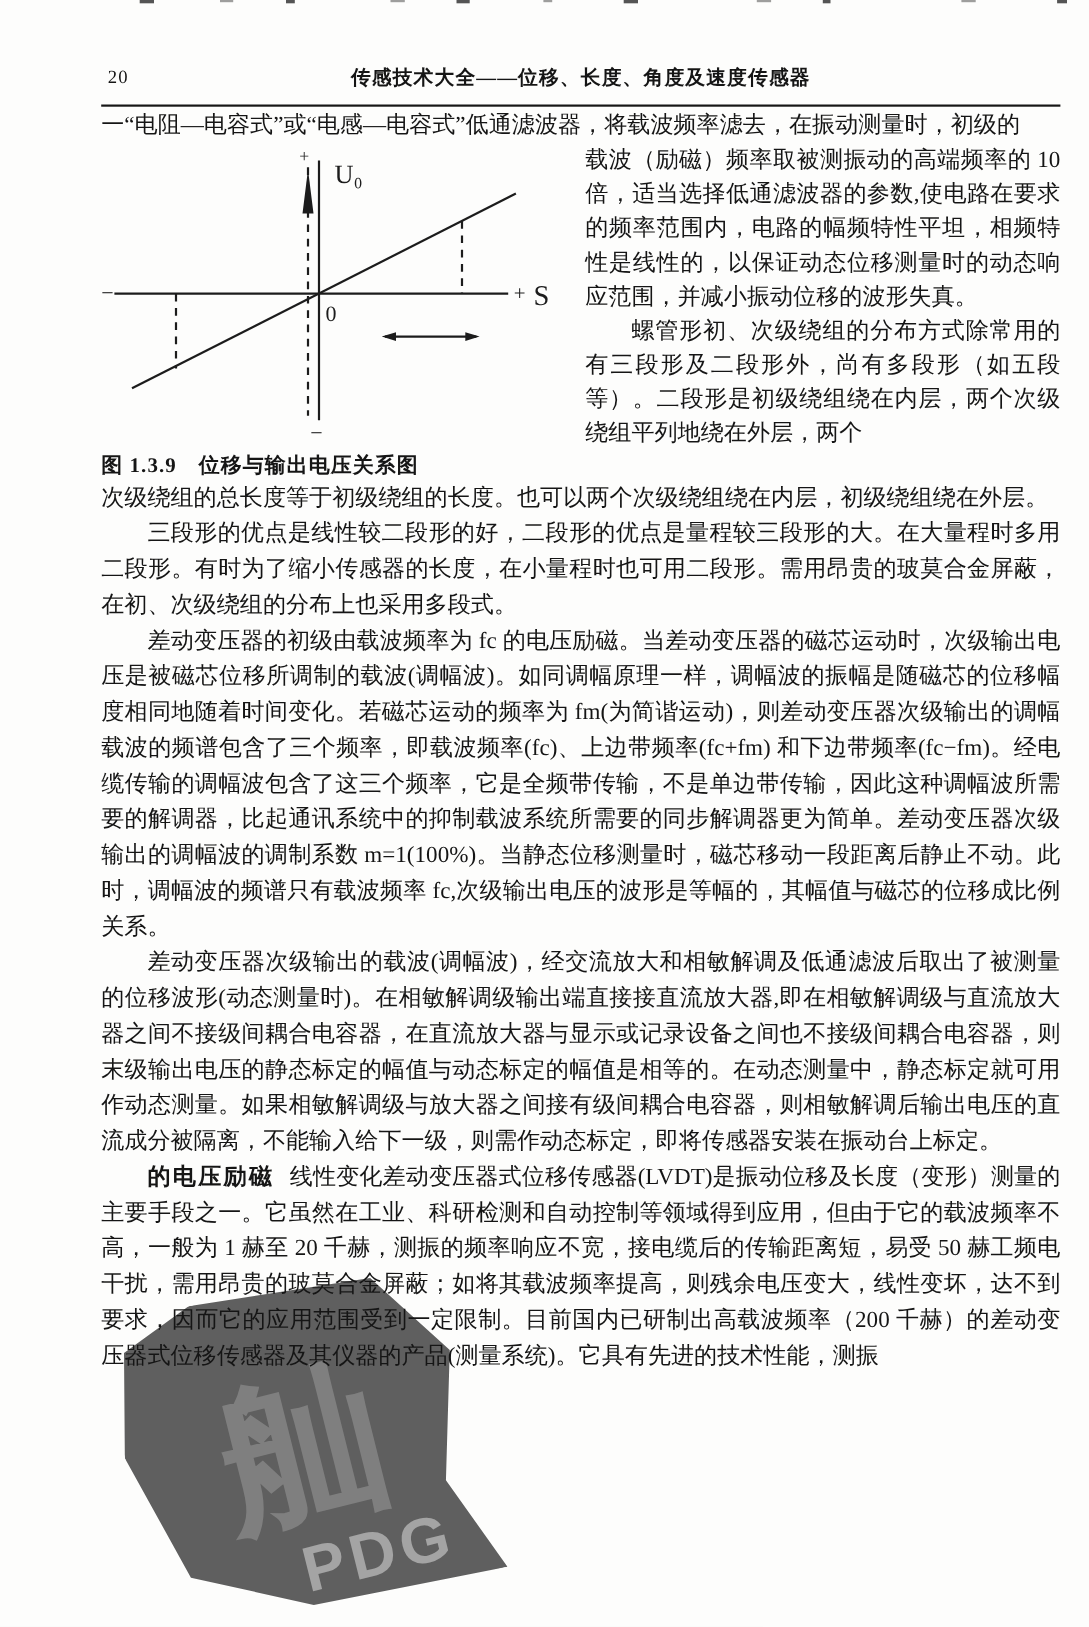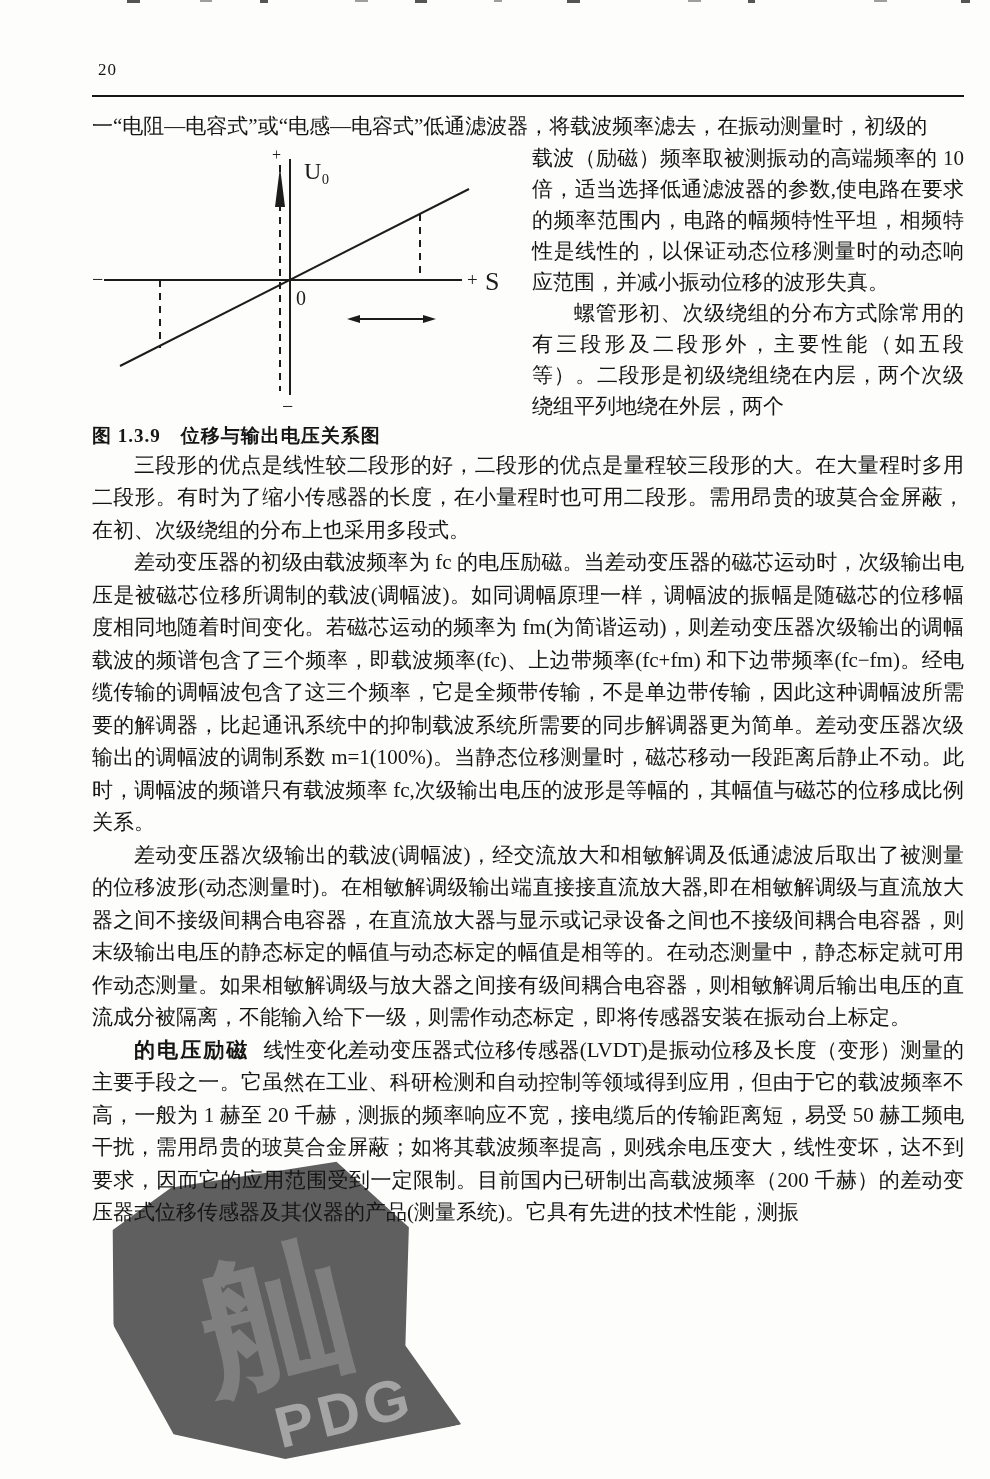--- a/index.html
+++ b/index.html
@@ -19,21 +19,21 @@
 
   .content{position:relative;z-index:1;padding:58px 26px 0 92px;width:872px;box-sizing:content-box;}
 
   .header{position:relative;height:28px;}
   .pagenum{position:absolute;left:6px;top:2px;font-size:17px;letter-spacing:1px;text-align:right;}
   .running-title{display:block;text-align:center;font-size:18px;font-weight:600;letter-spacing:1px;}
   .rule{height:2px;background:#161616;margin-top:9px;}
 
   p{margin:0;}
   .bodytext{font-size:21px;line-height:32.5px;text-align:justify;text-justify:inter-ideograph;}
-  .intro{margin-top:13px;}
+  .intro{}
   .indent{text-indent:2em;}
   .lead{font-weight:bold;letter-spacing:2px;margin-right:14px;}
 
   .two-col{display:flex;align-items:flex-start;}
   .fig-block{width:440px;flex:0 0 440px;padding-top:4px;}
   .fig-svg{display:block;}
   .caption{font-size:19px;font-weight:600;text-align:left;letter-spacing:1px;margin-top:6px;}
   .right-col{width:432px;flex:1;font-size:21px;line-height:31px;text-align:justify;text-justify:inter-ideograph;}
 
   svg line,svg polyline{stroke:#1c1c1c;stroke-width:2;fill:none;}
@@ -73,20 +73,21 @@
   <div class="watermark">
     <span class="wm-blob"></span>
     <span class="wm-glyph">舢</span>
     <span class="wm-pdg">PDG</span>
   </div>
 
   <div class="content">
 
     <div class="header">
       <span class="pagenum">20</span>
+      <span class="running-title">传感技术大全——位移、长度、角度及速度传感器</span>
     </div>
     <div class="rule"></div>
 
     <p class="bodytext intro">一“电阻—电容式”或“电感—电容式”低通滤波器，将载波频率滤去，在振动测量时，初级的</p>
 
     <div class="two-col">
 
       <div class="fig-block">
         <svg class="fig-svg" width="440" height="270" viewBox="0 0 440 270">
 
@@ -111,23 +112,24 @@
 
           <line x1="258" y1="172" x2="341" y2="172"></line>
           <polygon points="255,172 268,168 268,176"></polygon>
           <polygon points="344,172 331,168 331,176"></polygon>
         </svg>
         <div class="caption">图 1.3.9　位移与输出电压关系图</div>
       </div>
 
       <div class="right-col">
         <p>载波（励磁）频率取被测振动的高端频率的 10 倍，适当选择低通滤波器的参数,使电路在要求的频率范围内，电路的幅频特性平坦，相频特性是线性的，以保证动态位移测量时的动态响应范围，并减小振动位移的波形失真。</p>
-        <p class="indent">螺管形初、次级绕组的分布方式除常用的有三段形及二段形外，主要性能（如五段等）。二段形是初级绕组绕在内层，两个次级绕组平列地绕在外层，两个</p>
+        <p class="indent">螺管形初、次级绕组的分布方式除常用的有三段形及二段形外，尚有多段形（如五段等）。二段形是初级绕组绕在内层，两个次级绕组平列地绕在外层，两个</p>
       </div>
     </div>
 
+    <p class="bodytext">次级绕组的总长度等于初级绕组的长度。也可以两个次级绕组绕在内层，初级绕组绕在外层。</p>
     <p class="bodytext indent">三段形的优点是线性较二段形的好，二段形的优点是量程较三段形的大。在大量程时多用二段形。有时为了缩小传感器的长度，在小量程时也可用二段形。需用昂贵的玻莫合金屏蔽，在初、次级绕组的分布上也采用多段式。</p>
     <p class="bodytext indent">差动变压器的初级由载波频率为 fc 的电压励磁。当差动变压器的磁芯运动时，次级输出电压是被磁芯位移所调制的载波(调幅波)。如同调幅原理一样，调幅波的振幅是随磁芯的位移幅度相同地随着时间变化。若磁芯运动的频率为 fm(为简谐运动)，则差动变压器次级输出的调幅载波的频谱包含了三个频率，即载波频率(fc)、上边带频率(fc+fm) 和下边带频率(fc−fm)。经电缆传输的调幅波包含了这三个频率，它是全频带传输，不是单边带传输，因此这种调幅波所需要的解调器，比起通讯系统中的抑制载波系统所需要的同步解调器更为简单。差动变压器次级输出的调幅波的调制系数 m=1(100%)。当静态位移测量时，磁芯移动一段距离后静止不动。此时，调幅波的频谱只有载波频率 fc,次级输出电压的波形是等幅的，其幅值与磁芯的位移成比例关系。</p>
     <p class="bodytext indent">差动变压器次级输出的载波(调幅波)，经交流放大和相敏解调及低通滤波后取出了被测量的位移波形(动态测量时)。在相敏解调级输出端直接接直流放大器,即在相敏解调级与直流放大器之间不接级间耦合电容器，在直流放大器与显示或记录设备之间也不接级间耦合电容器，则末级输出电压的静态标定的幅值与动态标定的幅值是相等的。在动态测量中，静态标定就可用作动态测量。如果相敏解调级与放大器之间接有级间耦合电容器，则相敏解调后输出电压的直流成分被隔离，不能输入给下一级，则需作动态标定，即将传感器安装在振动台上标定。</p>
     <p class="bodytext indent"><span class="lead">的电压励磁</span><span>线性变化差动变压器式位移传感器(LVDT)是振动位移及长度（变形）测量的主要手段之一。它虽然在工业、科研检测和自动控制等领域得到应用，但由于它的载波频率不高，一般为 1 赫至 20 千赫，测振的频率响应不宽，接电缆后的传输距离短，易受 50 赫工频电干扰，需用昂贵的玻莫合金屏蔽；如将其载波频率提高，则残余电压变大，线性变坏，达不到要求，因而它的应用范围受到一定限制。目前国内已研制出高载波频率（200 千赫）的差动变压器式位移传感器及其仪器的产品(测量系统)。它具有先进的技术性能，测振</span></p>
 
   </div>
 </div>
 
 </body></html>

